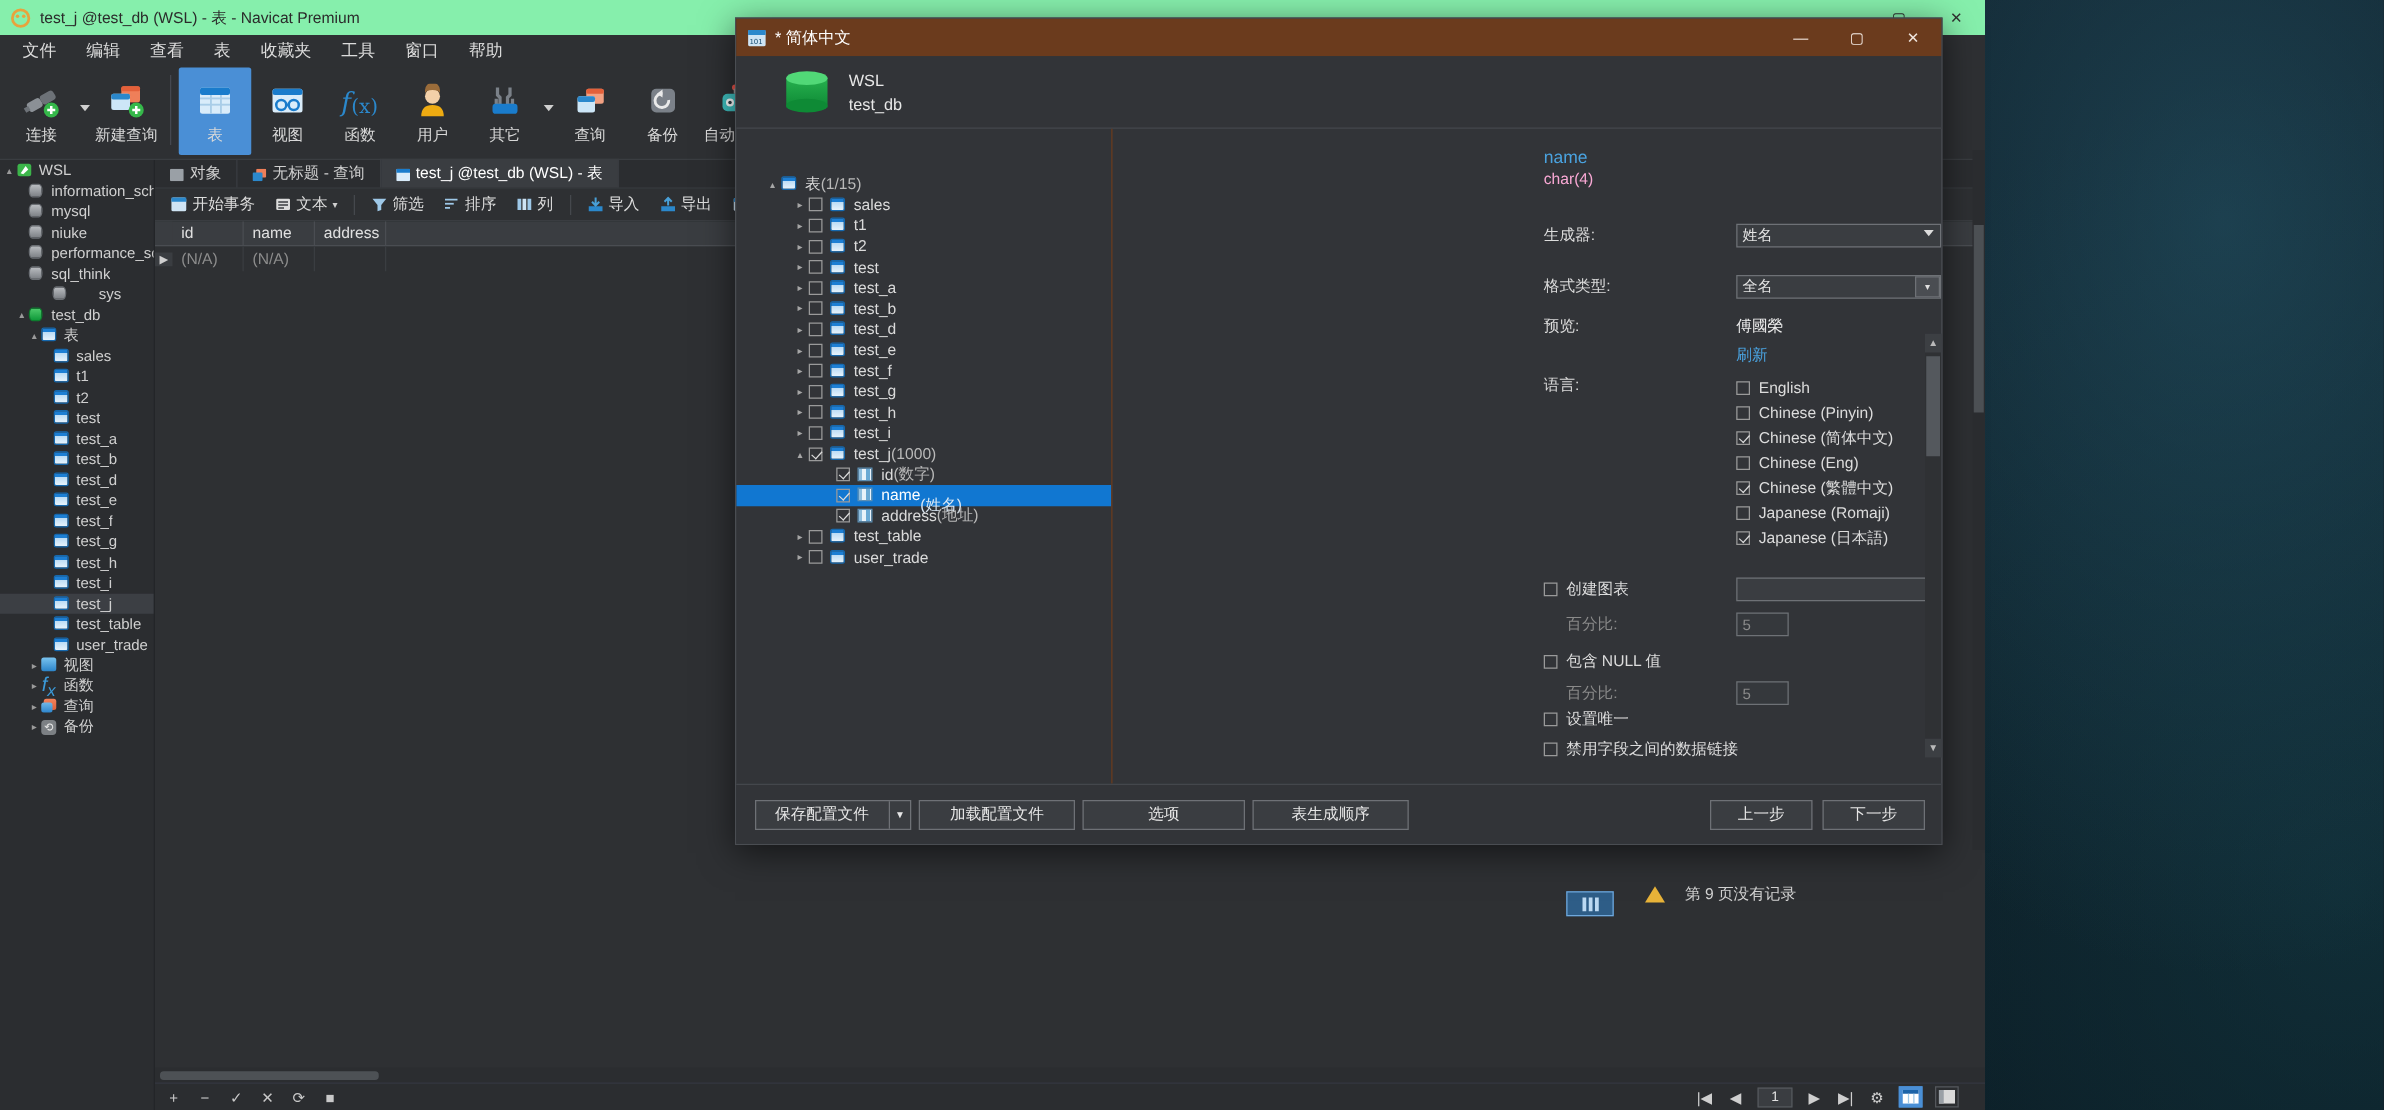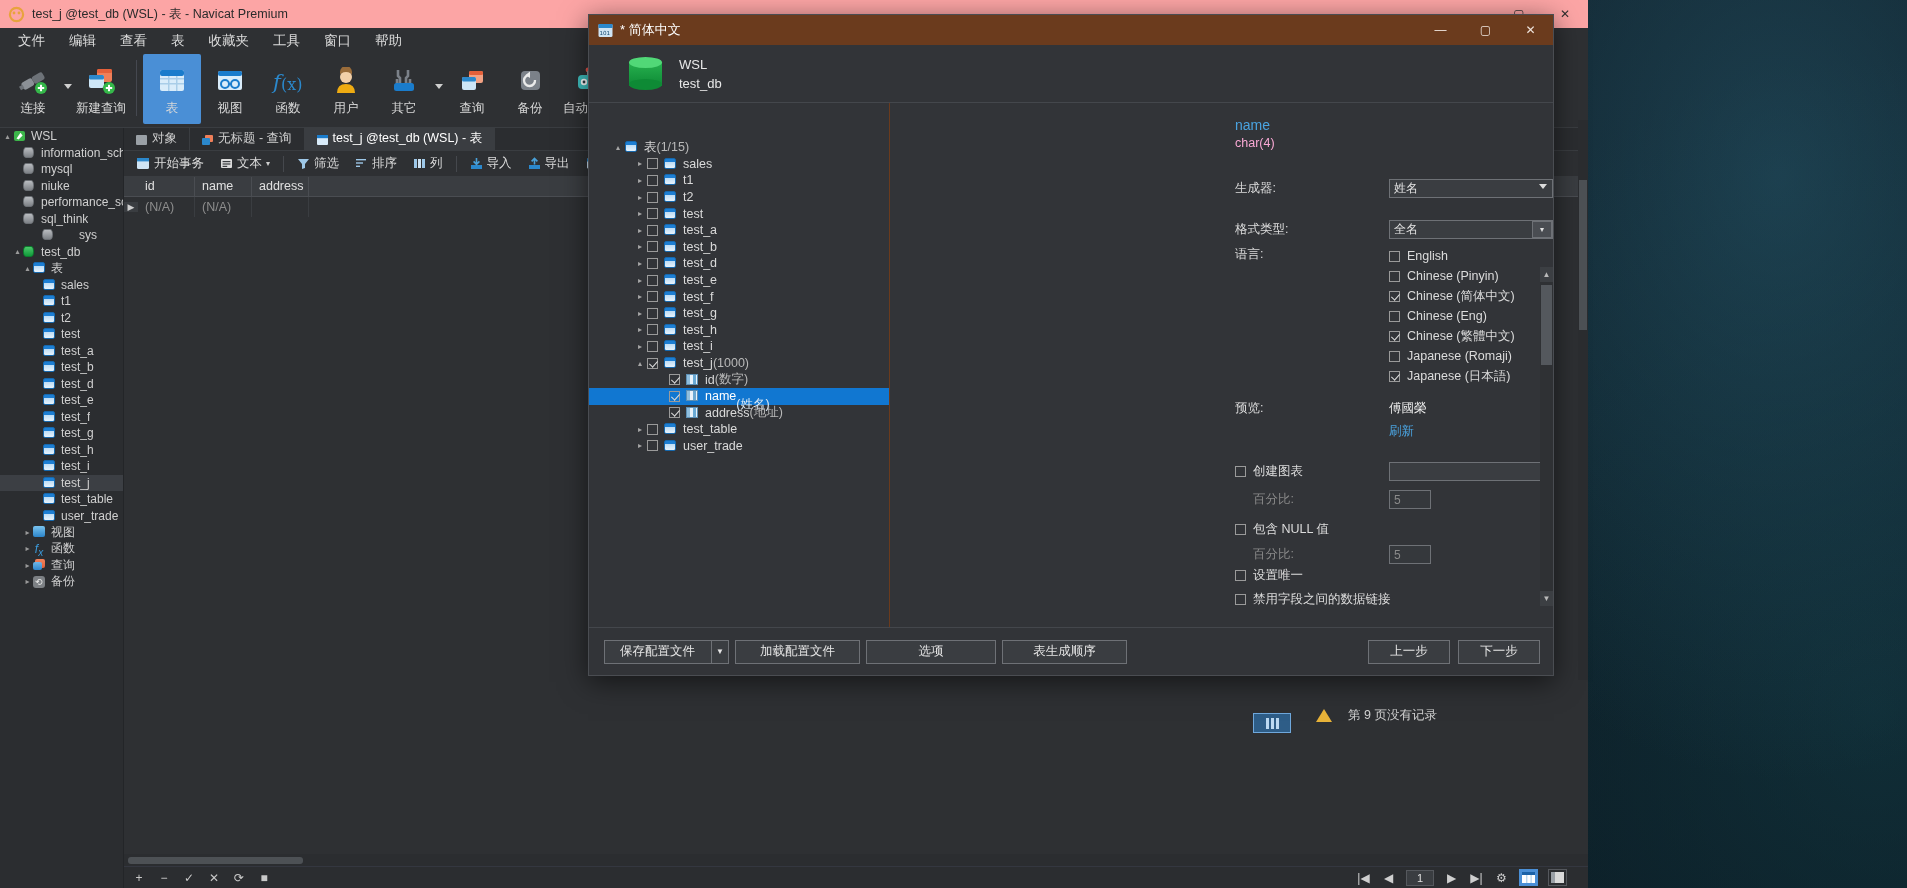--- a/index.html
+++ b/index.html
@@ -22,21 +22,21 @@
       radial-gradient(ellipse at 80% 20%, rgba(40,90,110,.55), transparent 60%),
       radial-gradient(ellipse at 95% 80%, rgba(20,60,70,.6), transparent 65%),
       linear-gradient(160deg,#10212b,#0a171f);
   }
   
   #mainwin{
     position:absolute; left:0; top:0; width:1588px; height:888px;
     background:#2e3033; display:flex; flex-direction:column;
   }
   .titlebar{
-    height:28px; background:#fca5a5; display:flex; align-items:center;
+    height:28px; background:#86efac; display:flex; align-items:center;
     color:#2b2b2b; font-size:12.5px; padding-left:8px; flex:0 0 28px;
   }
   .titlebar .tb-icon{ width:17px;height:17px;margin-right:7px;display:inline-block;}
   .tb-spacer{flex:1;}
   .winbtn{width:46px;height:28px;display:flex;align-items:center;justify-content:center;font-size:12px;color:#303030;}
 
   
   .menubar{ height:26px; background:#2e3033; display:flex; align-items:center; padding-left:6px; flex:0 0 26px;}
   .menubar .mi{ padding:4px 12px; color:#dcdcdc; font-size:13.5px;}
 
@@ -60,21 +60,21 @@
   .tr.sel{ background:#3c3f44; }
   .tr .arw{ width:11px;text-align:center;color:#9a9a9a;font-size:8px;flex:0 0 11px;}
   .tr .ico{ width:13px;height:12px;margin-right:5px;flex:0 0 13px;}
   .tr .lbl{overflow:hidden;text-overflow:clip;}
 
   
   .i-db{ background:linear-gradient(#b9bcc0,#7d8186); border-radius:3px/5px; border:1px solid #6b6f74;}
   .i-db.green{ background:linear-gradient(#4cc86a,#109a3a); border-color:#0d7c2e;}
   .i-tbl{ background:linear-gradient(#1d7fd4 0%,#1d7fd4 30%,#bcdcf5 31%,#e7f3fc 100%); border:1px solid #1668ad; border-radius:2px;}
   .i-view{ background:linear-gradient(#79c3ef,#2b84c9); border-radius:2px; position:relative;}
-  .i-fn{ color:#3b9ad9; font-style:italic; font-size:12px; line-height:12px; text-align:center;}
+  .i-fn{ color:#3b9ad9; font-style:italic; font-size:16px; line-height:12px; text-align:center;}
   .i-qry{ background:linear-gradient(#f2835c,#e0603a); border-radius:2px; position:relative;}
   .i-qry:after{content:"";position:absolute;left:-2px;bottom:-2px;width:9px;height:8px;background:linear-gradient(#6fb7e8,#2e86cd);border-radius:2px;}
   .i-bak{ background:#7c8084; border-radius:3px; color:#e8e8e8; font-size:9px; text-align:center; line-height:12px;}
 
   
   .tabbar{ height:23px; background:#2b2d30; display:flex; align-items:flex-end; border-bottom:1px solid #3a3d41; flex:0 0 23px;}
   .tab{ height:23px;display:flex;align-items:center;gap:5px;padding:0 12px;font-size:12.5px;color:#cfcfcf;border-right:1px solid #3a3d41;}
   .tab.active{ background:#3a3d41;color:#fff;}
   .tabsq{width:11px;height:10px;}
 
@@ -923,20 +923,28 @@
             <span>姓名</span>
             <span class="chev"></span>
           </span>
         </div>
 
         <div class="frow" style="margin-top:22px;">
           <span class="flabel">格式类型:</span>
           <span class="sel-ctl combo">
             <span>全名</span>
             <span class="btn" style="font-size:8px;color:#e0e0e0;">▾</span>
+          </span>
+        </div>
+
+        <div class="frow" style="margin-top:14px;align-items:flex-start;">
+          <span class="flabel">预览:</span>
+          <span>
+            <div style="font-size:12.5px;color:#ececec;">傅國榮</div>
+            <div class="link" style="margin-top:6px;">刷新</div>
           </span>
         </div>
 
         <div class="frow" style="margin-top:7px;align-items:flex-start;">
           <span class="flabel">语言:</span>
           <span id="langs">
               <span class="chk" style="display: flex;">
                 <span class="box"></span>
                 <span>English</span>
               </span>
@@ -960,28 +968,20 @@
                 <span class="box"></span>
                 <span>Japanese (Romaji)</span>
               </span>
               <span class="chk" style="display: flex;">
                 <span class="box ck"></span>
                 <span>Japanese (日本語)</span>
               </span>
             </span>
         </div>
 
-        <div class="frow" style="margin-top:14px;align-items:flex-start;">
-          <span class="flabel">预览:</span>
-          <span>
-            <div style="font-size:12.5px;color:#ececec;">傅國榮</div>
-            <div class="link" style="margin-top:6px;">刷新</div>
-          </span>
-        </div>
-
         <div class="frow" style="margin-top:21px;">
           <span class="flabel">
             <span class="chk">
               <span class="box"></span>
               <span>创建图表</span>
             </span>
           </span>
           <span class="txtin" style="width:164px;"></span>
         </div>
 

